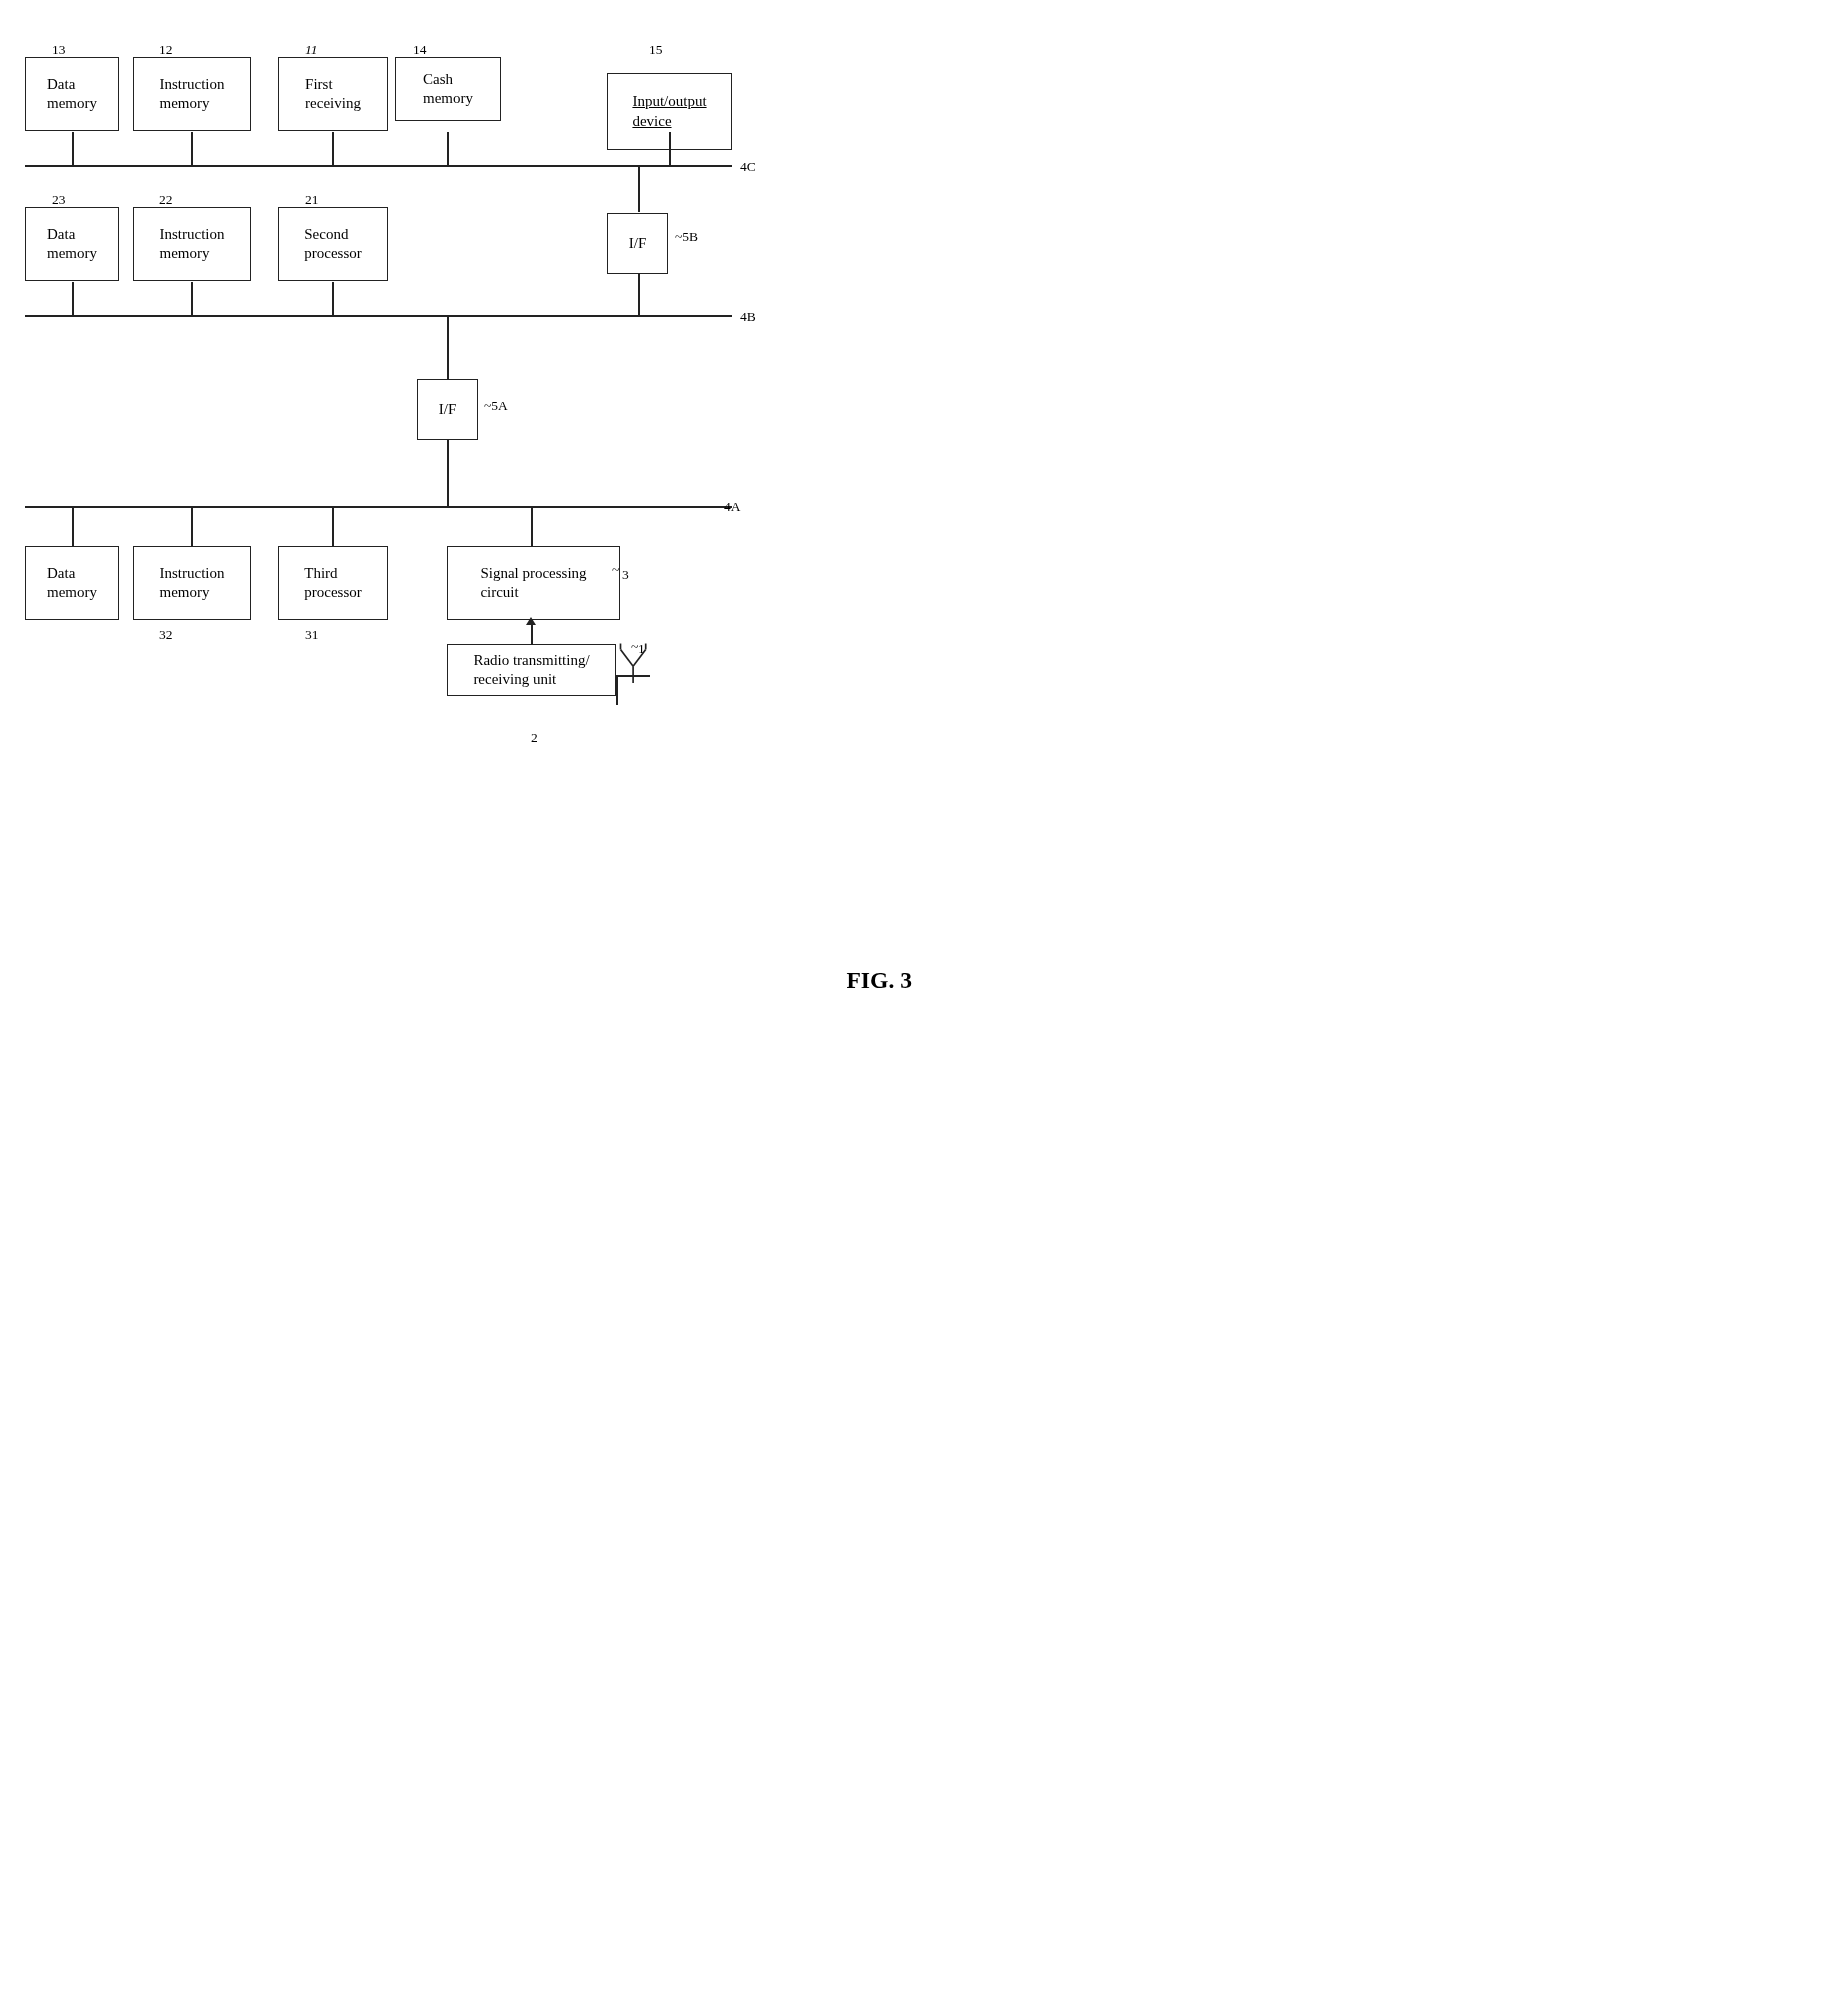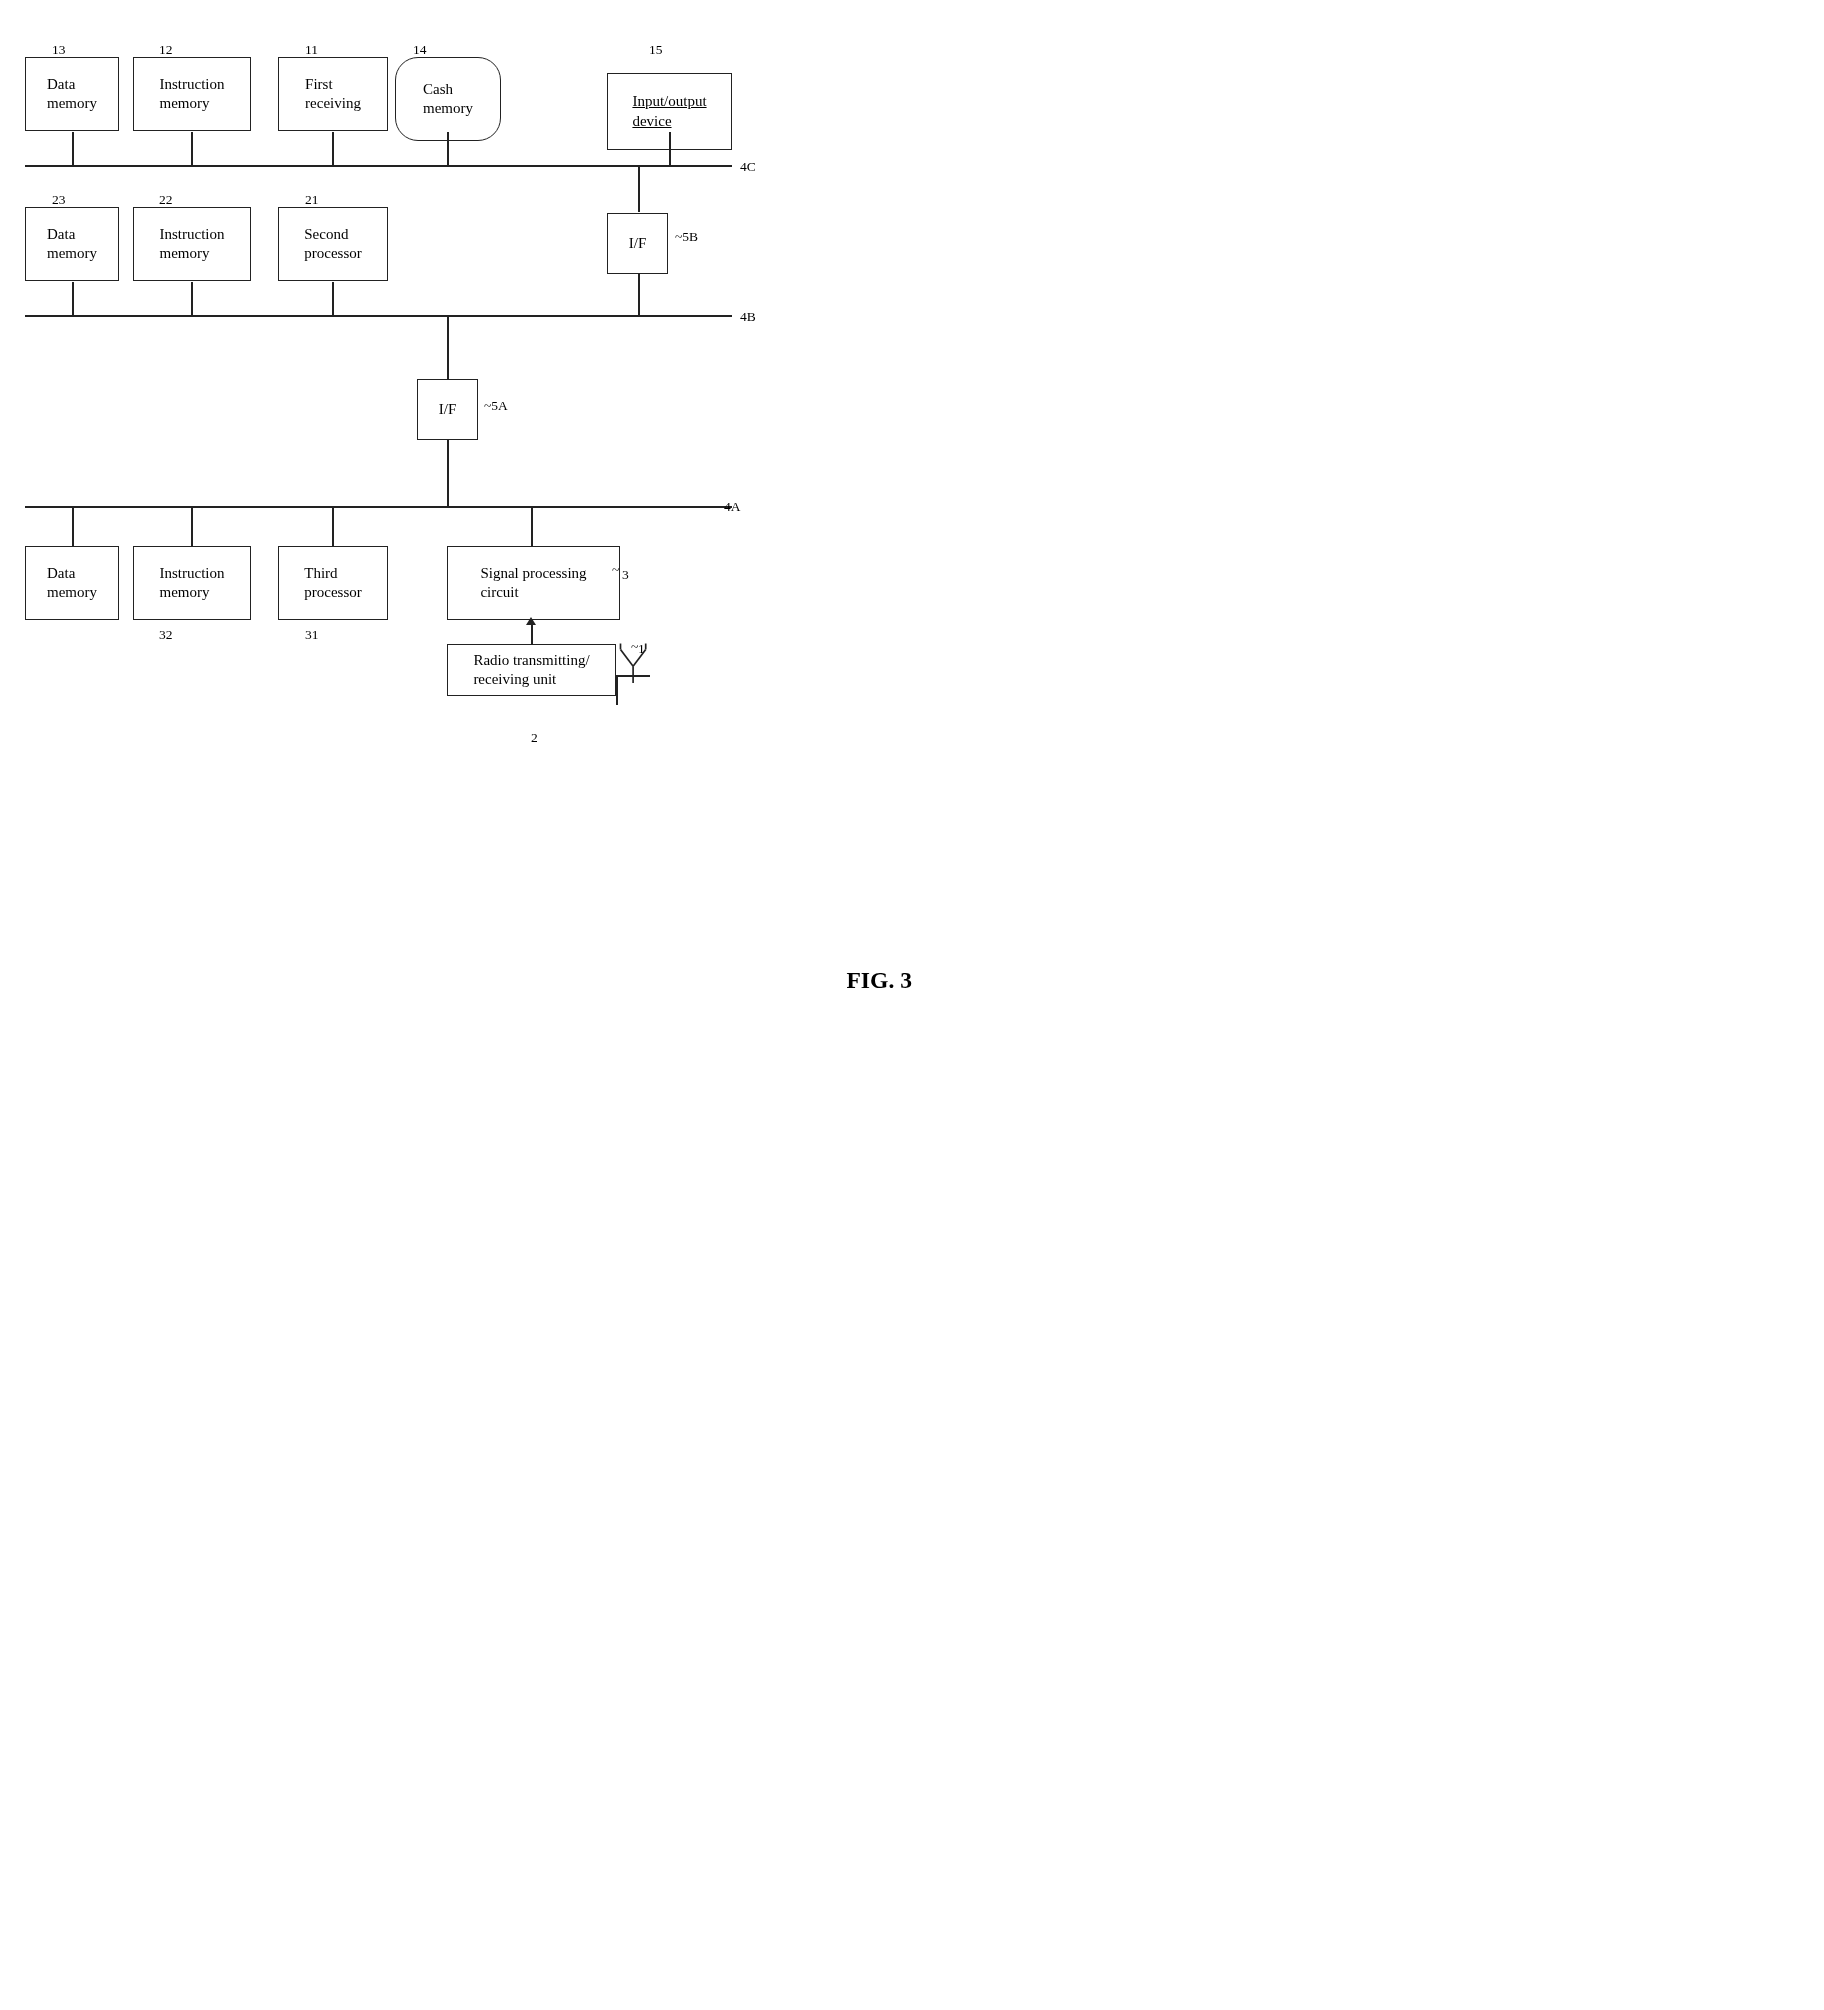--- a/index.html
+++ b/index.html
@@ -63,30 +63,30 @@
 memory</span>
   </div>
 
   <span class="label" style="left:159px; top:42px;">12</span>
 
   <div class="block" style="left:133px; top:57px; width:118px; height:74px;">
     <span style="white-space:pre-line;">Instruction
 memory</span>
   </div>
 
-  <span class="label" style="left:305px; top:42px;">11</span>
+  <span class="label" style="left:305px; top:42px;font-style:italic;">11</span>
 
   <div class="block" style="left:278px; top:57px; width:110px; height:74px;">
     <span style="white-space:pre-line;">First
 receiving</span>
   </div>
 
   <span class="label" style="left:413px; top:42px;">14</span>
 
-  <div class="block" style="left:395px; top:57px; width:106px; height:84px;border-radius:23px;">
+  <div class="block" style="left:395px; top:57px; width:106px; height:64px;">
     <span style="white-space:pre-line;">Cash
 memory</span>
   </div>
 
   <span class="label" style="left:649px; top:42px;">15</span>
 
   <div class="block" style="left:607px; top:73px; width:125px; height:77px;text-decoration:underline;">
     <span style="white-space:pre-line;">Input/output
 device</span>
   </div>

